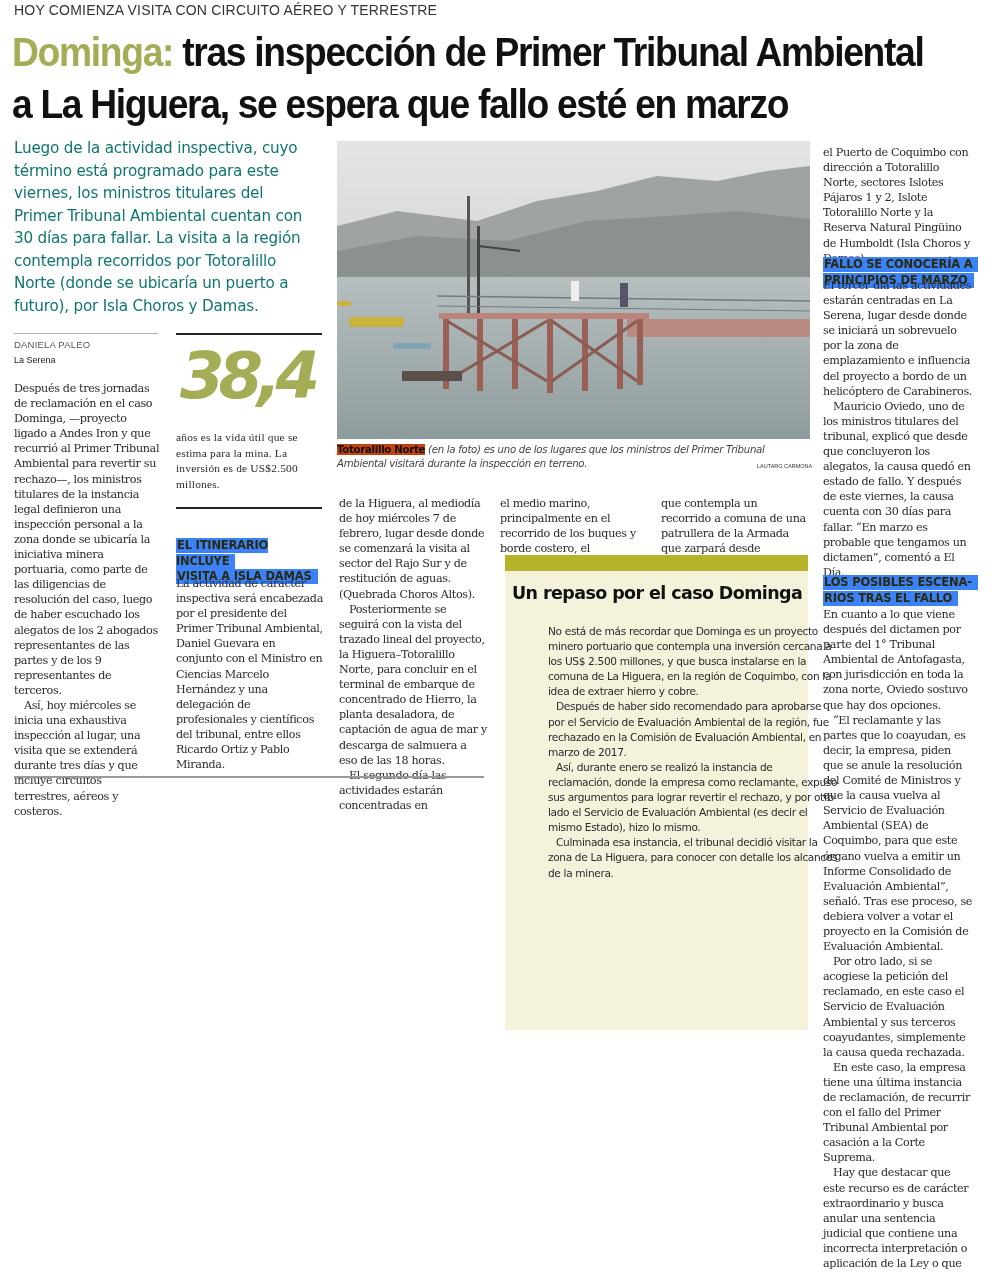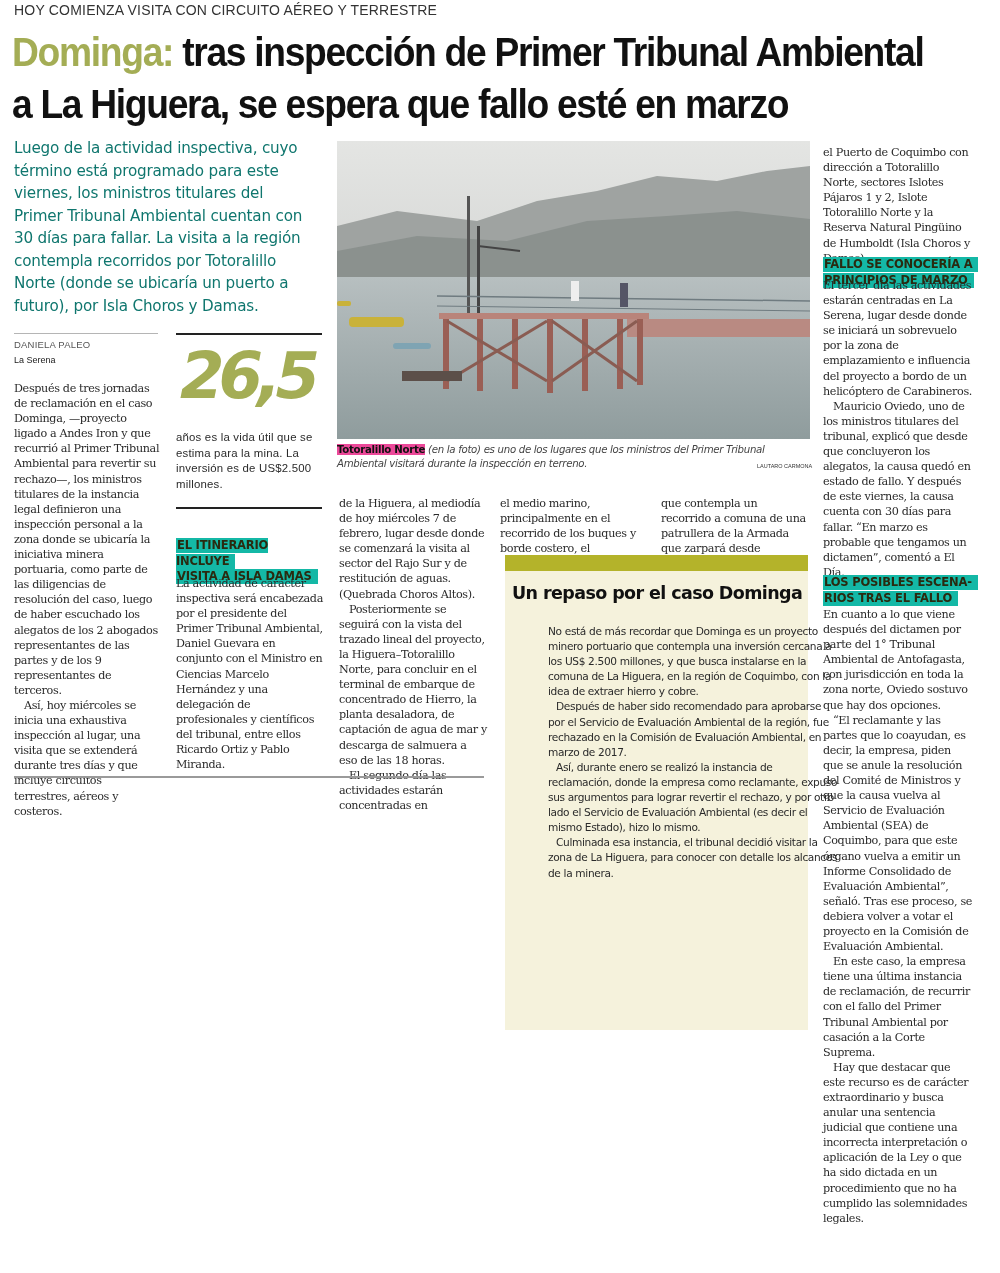--- a/index.html
+++ b/index.html
@@ -10,26 +10,26 @@
   .headline .hl-key { color:#a4ad55; }
   .lead { left:14px; top:137px; width:300px; font-family:"DejaVu Sans", sans-serif; font-size:15.2px; line-height:22.5px; color:#0f766e; letter-spacing:-0.2px; }
   .rule-dark { background:#222; height:2px; }
   .rule-grey { background:#b5b5b5; height:1px; }
   .byline { left:14px; top:339px; font-family:"Liberation Sans", sans-serif; font-size:9.5px; color:#555; letter-spacing:0.2px; }
   .byline-place { left:14px; top:355px; font-family:"Liberation Sans", sans-serif; font-size:9px; color:#222; }
   .body { font-family:"DejaVu Serif", serif; font-size:11.2px; line-height:15.1px; color:#2a2a2a; letter-spacing:-0.35px; }
   .body p { margin:0; text-indent:0; }
   .body p + p { text-indent:10px; }
   .bignum { left:180px; top:340px; font-family:"DejaVu Sans", sans-serif; font-weight:bold; font-size:64px; letter-spacing:-6px; color:#a4ad55; line-height:72px; font-style:italic; }
-  .numtext { left:176px; top:430px; width:150px; font-family:Liberation Sans, sans-serif; font-size:11.4px; line-height:15.5px; color:#2a2a2a; letter-spacing:0.2px; }
+  .numtext { left:176px; top:430px; width:150px; font-family:Liberation Serif, serif; font-size:11.4px; line-height:15.5px; color:#2a2a2a; letter-spacing:0.2px; }
   .subhead { font-family:"DejaVu Sans", sans-serif; font-weight:bold; font-size:11.5px; line-height:15.5px; color:#2a2a10; letter-spacing:-0.2px; }
-  .subhead span { background:#14b8a6; padding:0 6px 1px 1px; }
+  .subhead span { background:#3b82f6; padding:0 6px 1px 1px; }
   .photo { left:337px; top:141px; width:473px; height:298px; overflow:hidden; background:#b8bcbd; }
   .caption { left:337px; top:443px; width:473px; font-family:"DejaVu Sans", sans-serif; font-style:italic; font-size:10.2px; line-height:14px; color:#444; letter-spacing:-0.3px; }
-  .caption b { font-style:normal; background:#ec4899; color:#111; }
+  .caption b { font-style:normal; background:#c2410c; color:#111; }
   .credit { left:757px; top:463px; font-family:"Liberation Sans", sans-serif; font-size:5.5px; color:#333; }
   .box { left:505px; top:555px; width:303px; height:475px; background:#f5f2dc; }
   .box-bar { left:505px; top:555px; width:303px; height:16px; background:#b4b32a; }
   .box-title { left:512px; top:583px; font-family:"DejaVu Sans", sans-serif; font-weight:bold; font-size:17.5px; color:#111; letter-spacing:-0.6px;text-align:center; }
   .box-body { left:512px; top:624px; width:290px; font-family:"DejaVu Sans", sans-serif; font-size:10.6px; line-height:15.1px; color:#2a2a2a; letter-spacing:-0.35px;margin-left:36px; }
   .box-body p { margin:0; }
   .box-body p + p { text-indent:8px; }
 </style>
 </head>
 <body>
@@ -46,21 +46,21 @@
 <div class="abs rule-grey" style="left:14px;top:333px;width:144px;"></div>
 <div class="abs byline">DANIELA PALEO</div>
 <div class="abs byline-place">La Serena</div>
 
 <div class="abs body" style="left:14px;top:381px;width:146px;">
   <p>Después de tres jornadas de reclamación en el caso Dominga, —proyecto ligado a Andes Iron y que recurrió al Primer Tribunal Ambiental para revertir su rechazo—, los ministros titulares de la instancia legal definieron una inspección personal a la zona donde se ubicaría la iniciativa minera portuaria, como parte de las diligencias de resolución del caso, luego de haber escuchado los alegatos de los 2 abogados representantes de las partes y de los 9 representantes de terceros.</p>
   <p>Así, hoy miércoles se inicia una exhaustiva inspección al lugar, una visita que se extenderá durante tres días y que incluye circuitos terrestres, aéreos y costeros.</p>
 </div>
 
 <div class="abs rule-dark" style="left:176px;top:333px;width:146px;"></div>
-<div class="abs bignum">26,5</div>
+<div class="abs bignum">38,4</div>
 <div class="abs numtext">años es la vida útil que se estima para la mina. La inversión es de US$2.500 millones.</div>
 <div class="abs rule-dark" style="left:176px;top:507px;width:146px;"></div>
 
 <div class="abs subhead" style="left:176px;top:538px;width:150px;">
   <span>EL ITINERARIO INCLUYE</span><br>
   <span>VISITA A ISLA DAMAS</span>
 </div>
 <div class="abs body" style="left:176px;top:576px;width:148px;">
   <p>La actividad de carácter inspectiva será encabezada por el presidente del Primer Tribunal Ambiental, Daniel Guevara en conjunto con el Ministro en Ciencias Marcelo Hernández y una delegación de profesionales y científicos del tribunal, entre ellos Ricardo Ortiz y Pablo Miranda.</p>
 </div>
@@ -146,15 +146,16 @@
   <p>El tercer día las actividades estarán centradas en La Serena, lugar desde donde se iniciará un sobrevuelo por la zona de emplazamiento e influencia del proyecto a bordo de un helicóptero de Carabineros.</p>
   <p>Mauricio Oviedo, uno de los ministros titulares del tribunal, explicó que desde que concluyeron los alegatos, la causa quedó en estado de fallo. Y después de este viernes, la causa cuenta con 30 días para fallar. “En marzo es probable que tengamos un dictamen”, comentó a El Día.</p>
 </div>
 <div class="abs subhead" style="left:823px;top:575px;width:160px;">
   <span>LOS POSIBLES ESCENA-</span><br>
   <span>RIOS TRAS EL FALLO</span>
 </div>
 <div class="abs body" style="left:823px;top:607px;width:150px;">
   <p>En cuanto a lo que viene después del dictamen por parte del 1° Tribunal Ambiental de Antofagasta, con jurisdicción en toda la zona norte, Oviedo sostuvo que hay dos opciones.</p>
   <p>“El reclamante y las partes que lo coayudan, es decir, la empresa, piden que se anule la resolución del Comité de Ministros y que la causa vuelva al Servicio de Evaluación Ambiental (SEA) de Coquimbo, para que este órgano vuelva a emitir un Informe Consolidado de Evaluación Ambiental”, señaló. Tras ese proceso, se debiera volver a votar el proyecto en la Comisión de Evaluación Ambiental.</p>
+  <p>Por otro lado, si se acogiese la petición del reclamado, en este caso el Servicio de Evaluación Ambiental y sus terceros coayudantes, simplemente la causa queda rechazada.</p>
   <p>En este caso, la empresa tiene una última instancia de reclamación, de recurrir con el fallo del Primer Tribunal Ambiental por casación a la Corte Suprema.</p>
   <p><span>Hay que destacar que este recurso es de carácter extraordinario y busca anular una sentencia judicial que contiene una incorrecta interpretación o aplicación de la Ley o que ha sido dictada en un procedimiento que no ha cumplido las solemnidades legales.</span> </p>
 </div>
 
 </body></html>

